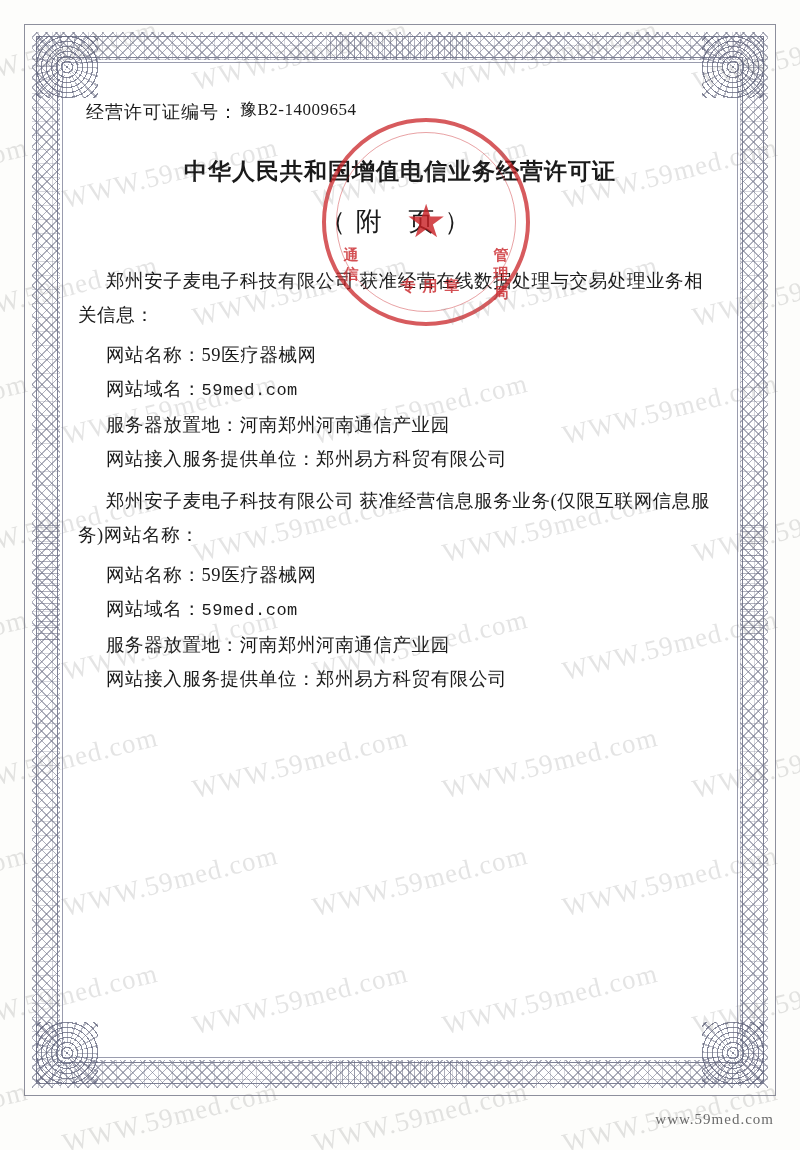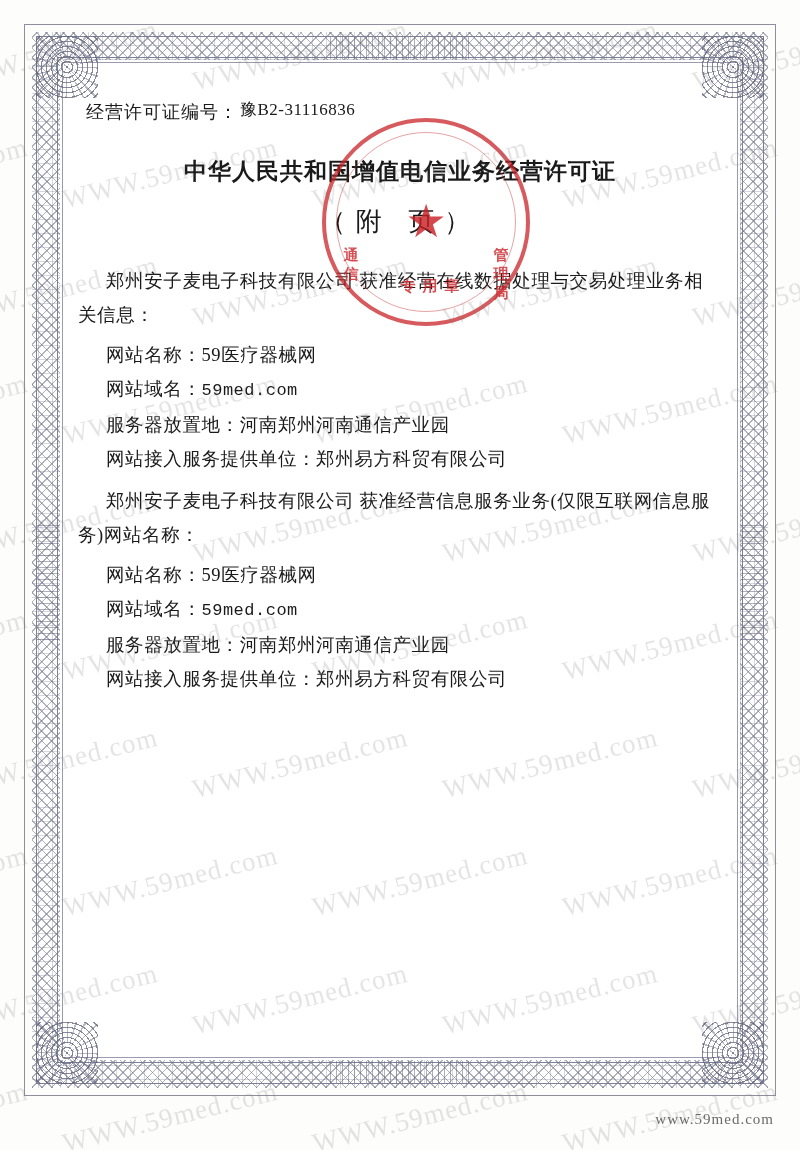--- a/index.html
+++ b/index.html
@@ -282,21 +282,21 @@
 
   <div class="edge-orn top"></div>
   <div class="edge-orn bottom"></div>
   <div class="edge-orn left"></div>
   <div class="edge-orn right"></div>
 
   <div class="content">
 
     <div class="cert-no-row">
       <span class="cert-no-label">经营许可证编号：</span>
-      <span class="cert-no-value">豫B2-31116836</span>
+      <span class="cert-no-value">豫B2-14009654</span>
     </div>
 
     <div class="title">中华人民共和国增值电信业务经营许可证</div>
     <div class="subtitle">（附 页）</div>
 
     <div class="body-block">
 
       <p class="para">郑州安子麦电子科技有限公司  获准经营在线数据处理与交易处理业务相关信息：</p>
 
       <p class="field">

